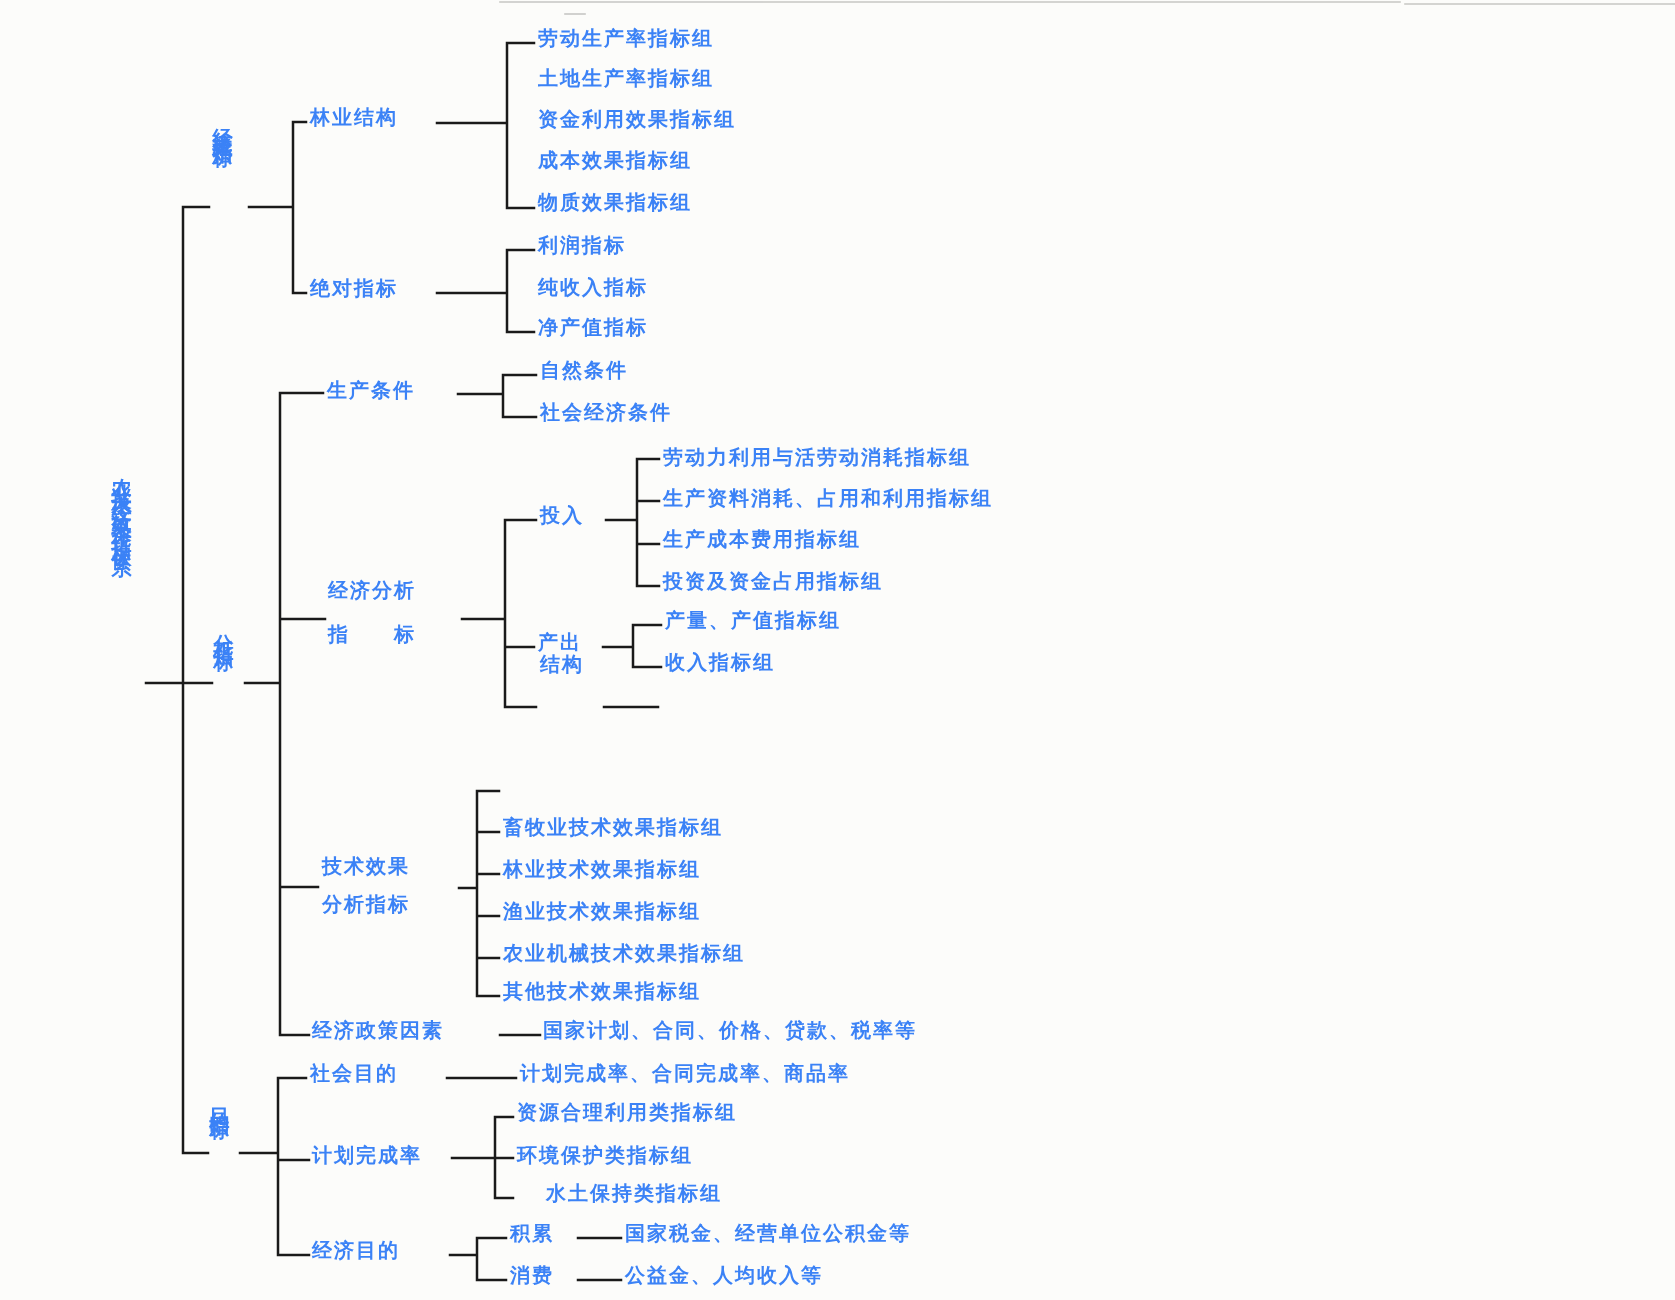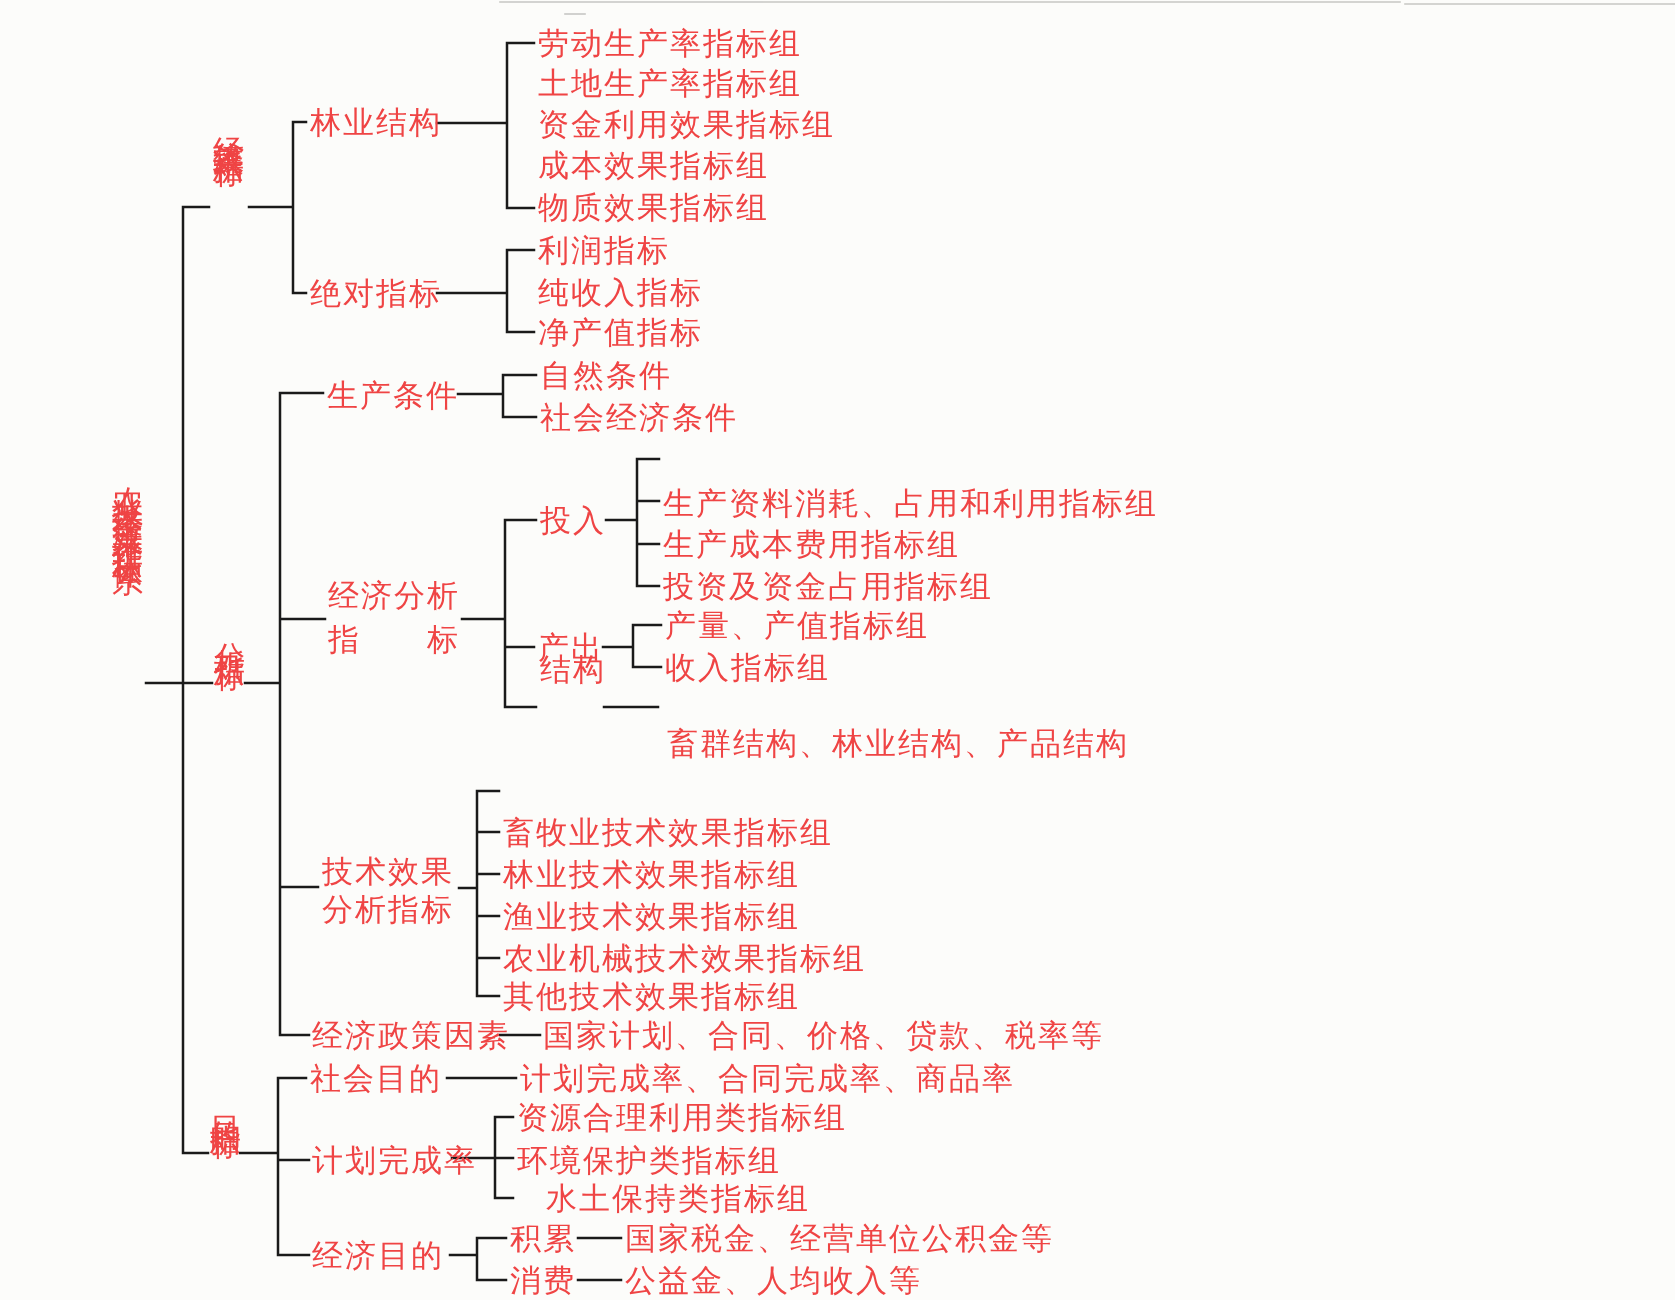--- a/index.html
+++ b/index.html
@@ -6,23 +6,23 @@
   #page{
     position:relative;
     width:1675px;height:1300px;
     background:#fcfcfa;
     overflow:hidden;
     font-family:"Liberation Sans","DejaVu Sans",sans-serif;
   }
   #lines{position:absolute;left:0;top:0;}
   .lbl{
     position:absolute;
-    font-size:31px;
-    font-weight:400;
-    color:#ef4444;
+    font-size:20px;
+    font-weight:700;
+    color:#3b82f6;
     letter-spacing:2px;
     line-height:1;
     white-space:pre;
   }
   .v{
     writing-mode:vertical-rl;
     text-orientation:upright;
     letter-spacing:4px;
   }
   .v14{letter-spacing:6px;}
@@ -92,30 +92,30 @@
   <div class="lbl" style="left:538px;top:317px">净产值指标</div>
 
   <div class="lbl" style="left:327px;top:380px">生产条件</div>
   <div class="lbl" style="left:540px;top:360px">自然条件</div>
   <div class="lbl" style="left:540px;top:402px">社会经济条件</div>
 
   <div class="lbl" style="left:328px;top:580px">经济分析</div>
   <div class="lbl" style="left:328px;top:624px">指　　标</div>
 
   <div class="lbl" style="left:540px;top:505px">投入</div>
+  <div class="lbl" style="left:663px;top:447px">劳动力利用与活劳动消耗指标组</div>
   <div class="lbl" style="left:663px;top:488px">生产资料消耗、占用和利用指标组</div>
   <div class="lbl" style="left:663px;top:529px">生产成本费用指标组</div>
   <div class="lbl" style="left:663px;top:571px">投资及资金占用指标组</div>
 
   <div class="lbl" style="left:538px;top:632px">产出</div>
   <div class="lbl" style="left:665px;top:610px">产量、产值指标组</div>
   <div class="lbl" style="left:665px;top:652px">收入指标组</div>
 
   <div class="lbl" style="left:540px;top:654px">结构</div>
-  <div class="lbl" style="left:667px;top:728px">畜群结构、林业结构、产品结构</div>
 
   <div class="lbl" style="left:322px;top:856px">技术效果</div>
   <div class="lbl" style="left:322px;top:894px">分析指标</div>
   <div class="lbl" style="left:503px;top:817px">畜牧业技术效果指标组</div>
   <div class="lbl" style="left:503px;top:859px">林业技术效果指标组</div>
   <div class="lbl" style="left:503px;top:901px">渔业技术效果指标组</div>
   <div class="lbl" style="left:503px;top:943px">农业机械技术效果指标组</div>
   <div class="lbl" style="left:503px;top:981px">其他技术效果指标组</div>
 
   <div class="lbl" style="left:312px;top:1020px">经济政策因素</div>

